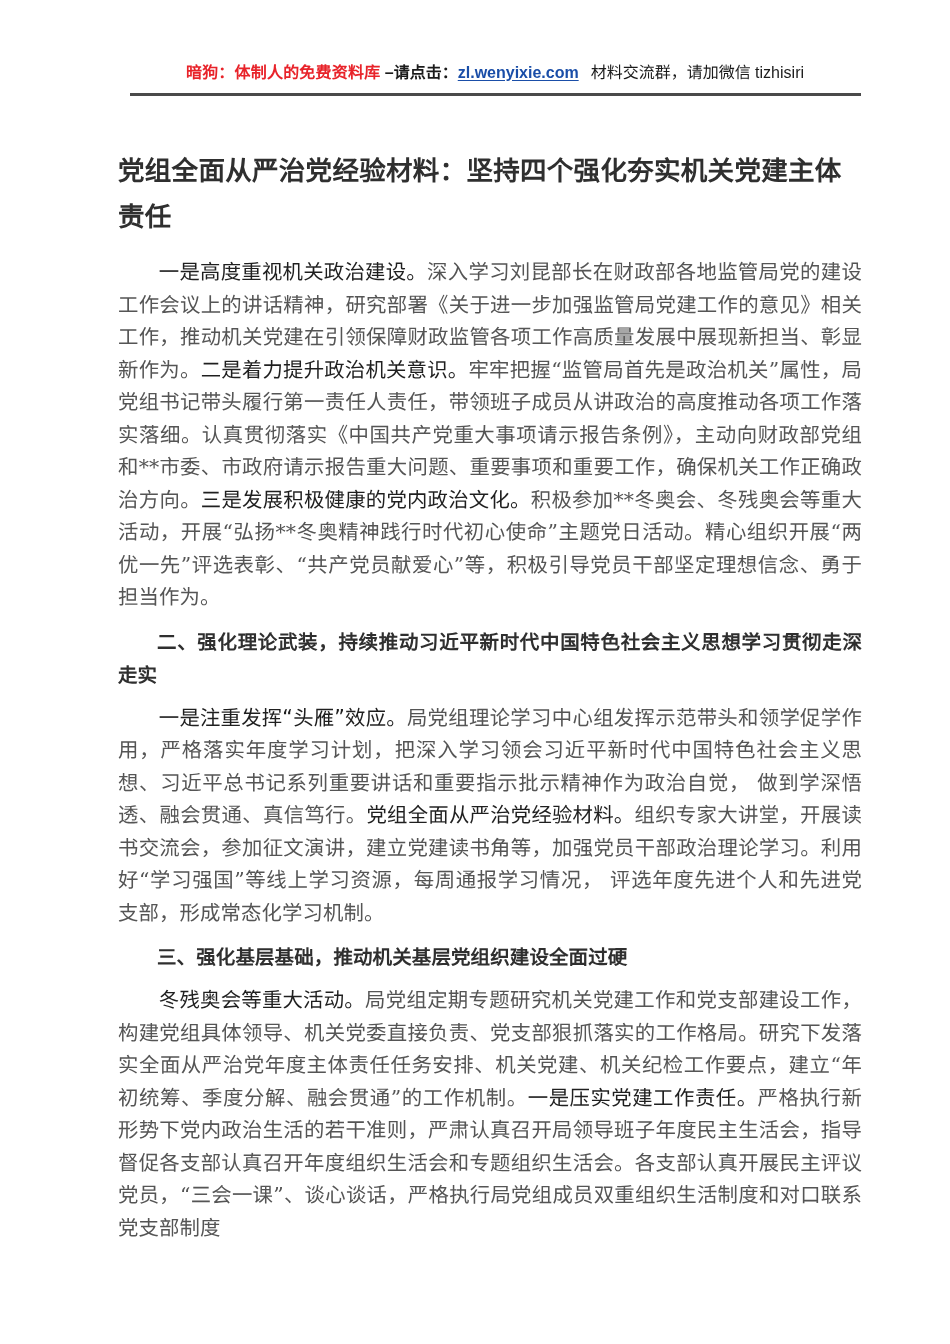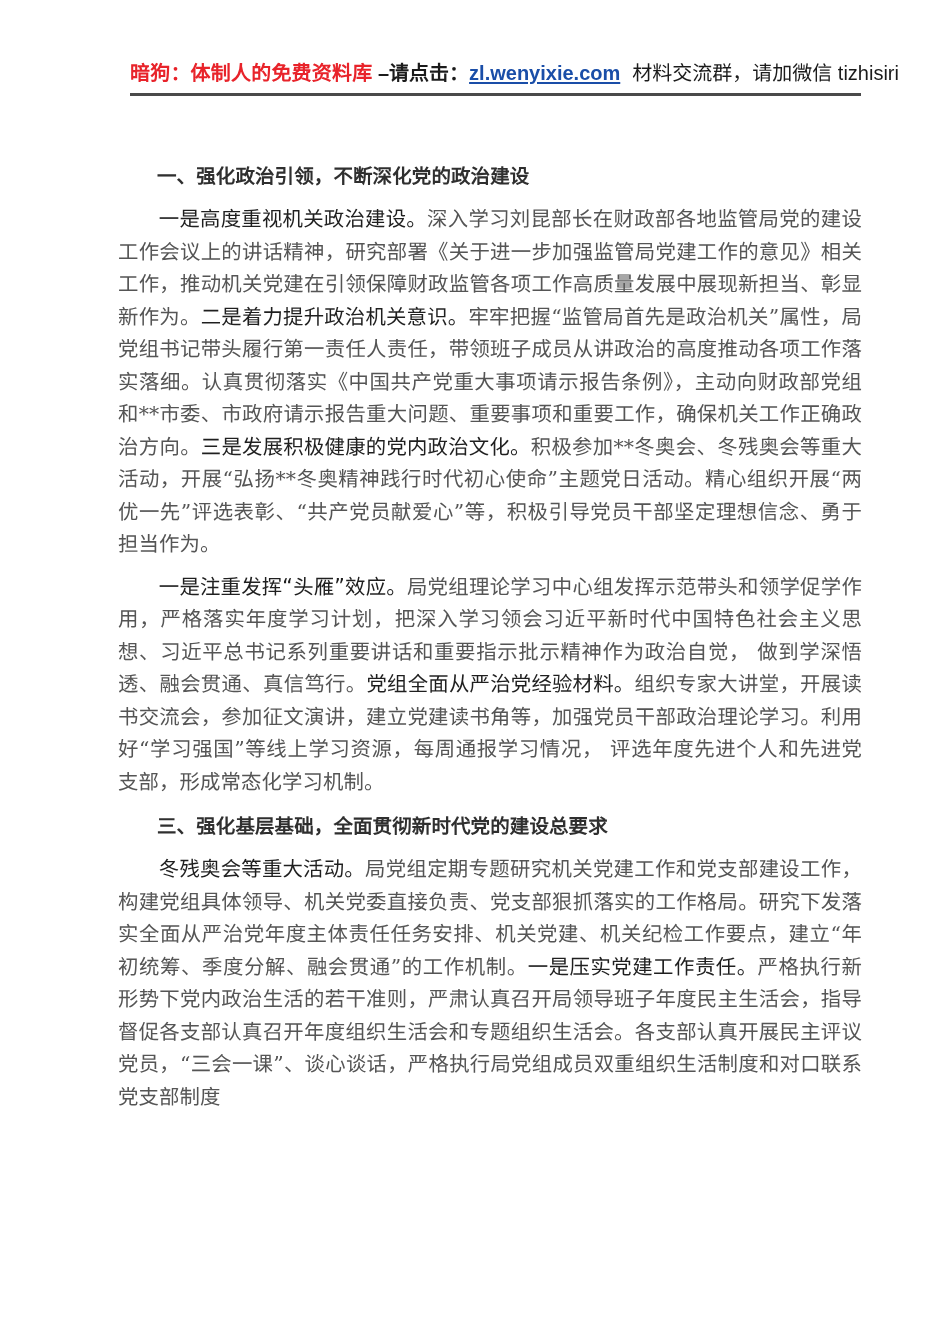--- a/index.html
+++ b/index.html
@@ -25,21 +25,21 @@
 
   
   .promo-banner {
     position: absolute;
     left: 130px;
     top: 62px;
     width: 730px;
     text-align: center;
     white-space: nowrap;
     font-family: "Liberation Sans", "DejaVu Sans", sans-serif;
-    font-size: 20px;
+    font-size: 16px;
     line-height: 22px;
   }
   .promo-red {
     color: #e8232a;
     font-weight: bold;
     letter-spacing: 0.2px;
   }
   .promo-dark {
     color: #1b1b1b;
     font-weight: bold;
@@ -121,22 +121,23 @@
 <body>
 
 <div class="page">
 
   <div class="promo-banner">
     <span class="promo-red">暗狗：体制人的免费资料库</span><span class="promo-dark"> –请点击：</span><span class="promo-link">zl.wenyixie.com</span><span class="promo-tail">材料交流群，请加微信 tizhisiri</span>
   </div>
   <div class="promo-rule"></div>
 
   <div class="doc">
+    <h1 class="doc-title">党组全面从严治党经验材料：坚持四个强化夯实机关党建主体责任</h1>
     <div>
-        <p class="section-heading">一、强化政治引领，不断深化党的政治建设</p>
         <p class="para tight"><span class="lead">一是高度重视机关政治建设。</span><span>深入学习刘昆部长在财政部各地监管局党的建设工作会议上的讲话精神，研究部署《关于进一步加强监管局党建工作的意见》相关工作，推动机关党建在引领保障财政监管各项工作高质量发展中展现新担当、彰显新作为。</span><span class="lead">二是着力提升政治机关意识。</span><span>牢牢把握“监管局首先是政治机关”属性，局党组书记带头履行第一责任人责任，带领班子成员从讲政治的高度推动各项工作落实落细。认真贯彻落实《中国共产党重大事项请示报告条例》，主动向财政部党组和**市委、市政府请示报告重大问题、重要事项和重要工作，确保机关工作正确政治方向。</span><span class="lead">三是发展积极健康的党内政治文化。</span><span>积极参加**冬奥会、冬残奥会等重大活动，开展“弘扬**冬奥精神践行时代初心使命”主题党日活动。精心组织开展“两优一先”评选表彰、“共产党员献爱心”等，积极引导党员干部坚定理想信念、勇于担当作为。</span></p>
+        <p class="section-heading">二、强化理论武装，持续推动习近平新时代中国特色社会主义思想学习贯彻走深走实</p>
         <p class="para tight"><span class="lead">一是注重发挥“头雁”效应。</span><span>局党组理论学习中心组发挥示范带头和领学促学作用，严格落实年度学习计划，把深入学习领会习近平新时代中国特色社会主义思想、习近平总书记系列重要讲话和重要指示批示精神作为政治自觉， 做到学深悟透、融会贯通、真信笃行。</span><span class="lead">党组全面从严治党经验材料。</span><span>组织专家大讲堂，开展读书交流会，参加征文演讲，建立党建读书角等，加强党员干部政治理论学习。利用好“学习强国”等线上学习资源，每周通报学习情况， 评选年度先进个人和先进党支部，形成常态化学习机制。</span></p>
-        <p class="section-heading">三、强化基层基础，全面贯彻新时代党的建设总要求</p>
+        <p class="section-heading">三、强化基层基础，推动机关基层党组织建设全面过硬</p>
         <p class="para tight"><span class="lead">冬残奥会等重大活动。</span><span>局党组定期专题研究机关党建工作和党支部建设工作，构建党组具体领导、机关党委直接负责、党支部狠抓落实的工作格局。研究下发落实全面从严治党年度主体责任任务安排、机关党建、机关纪检工作要点，建立“年初统筹、季度分解、融会贯通”的工作机制。</span><span class="lead">一是压实党建工作责任。</span><span>严格执行新形势下党内政治生活的若干准则，严肃认真召开局领导班子年度民主生活会，指导督促各支部认真召开年度组织生活会和专题组织生活会。各支部认真开展民主评议党员，“三会一课”、谈心谈话，严格执行局党组成员双重组织生活制度和对口联系党支部制度</span></p>
       </div>
   </div>
 
 </div>
 
 </body></html>

